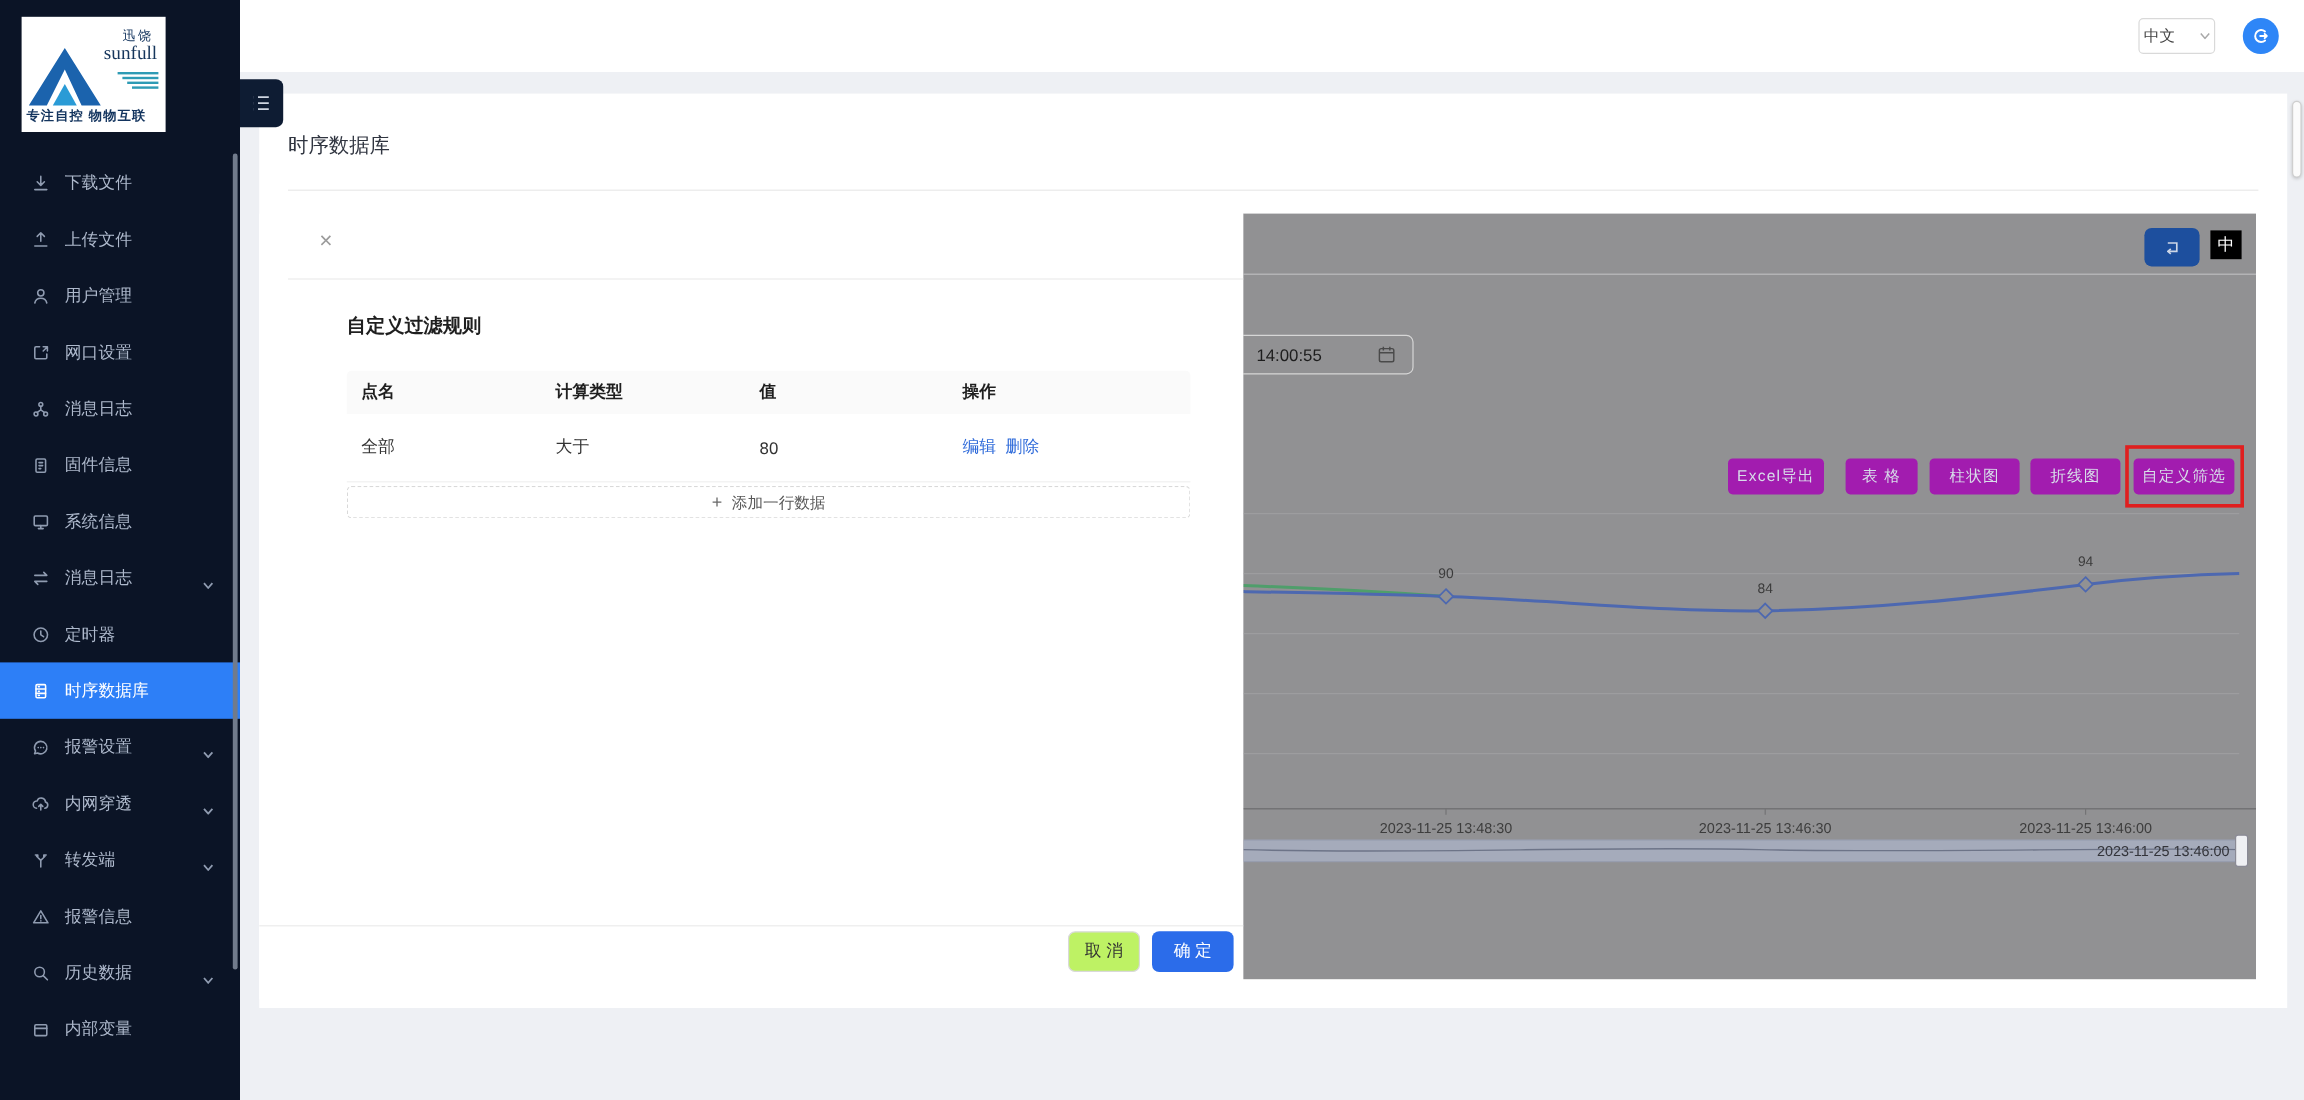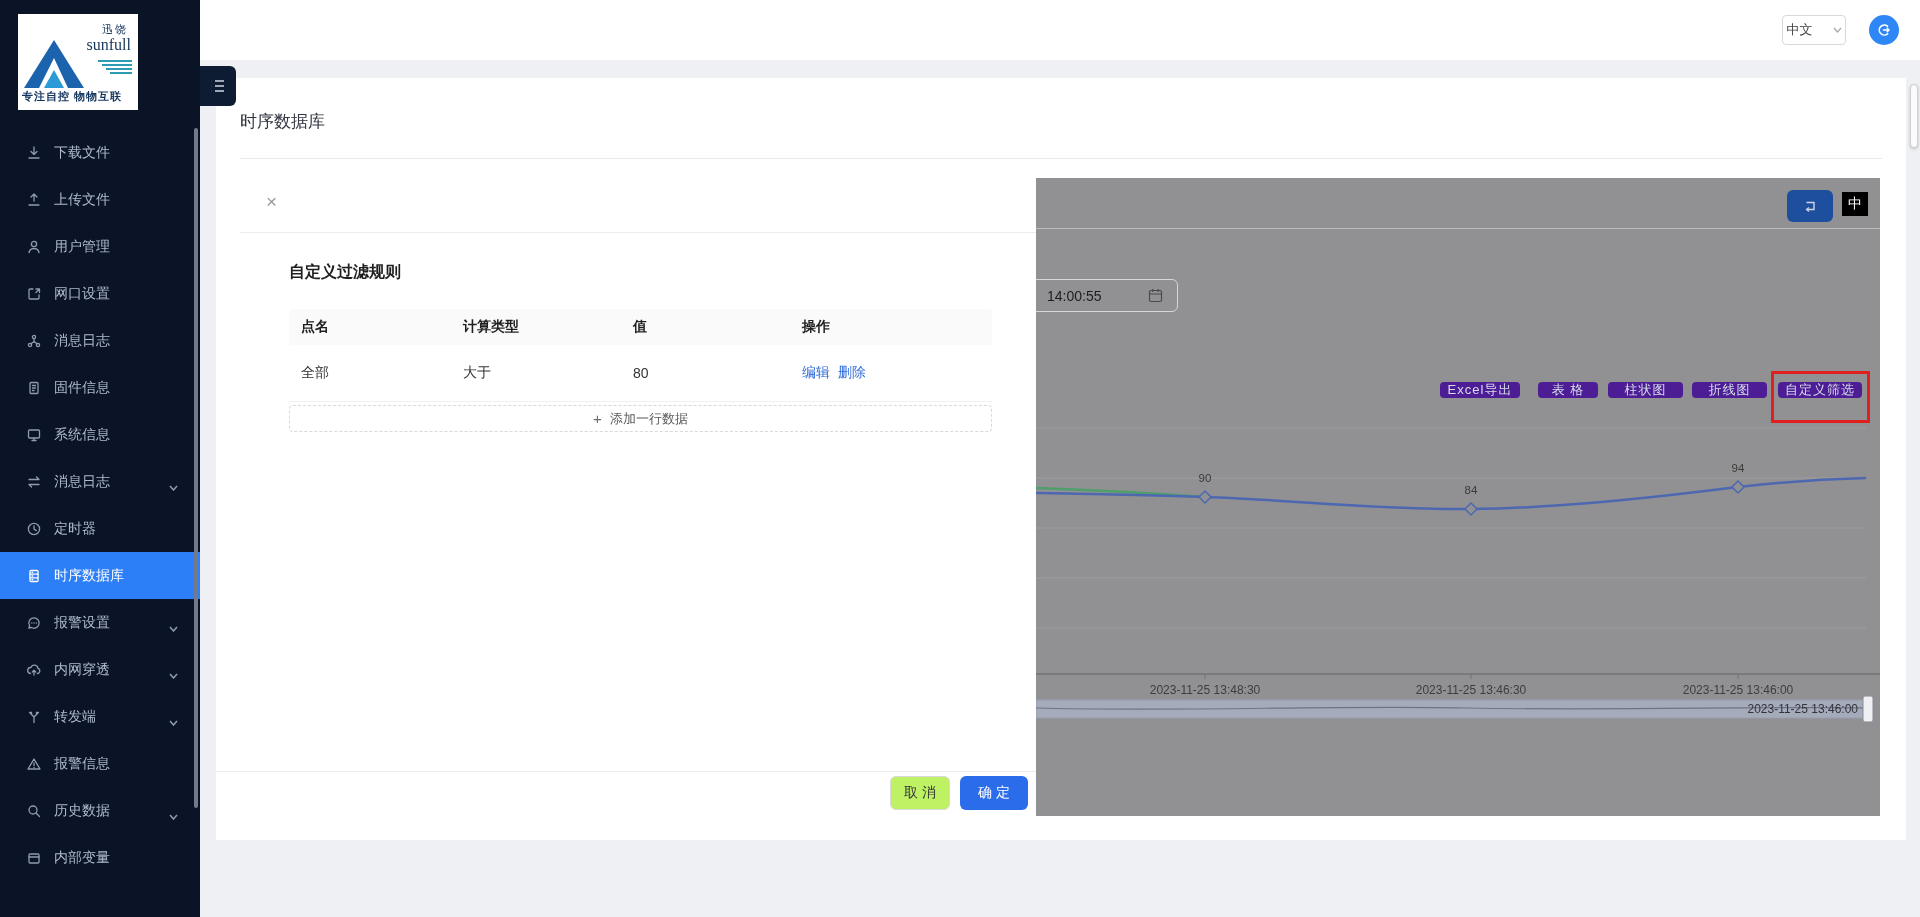--- a/index.html
+++ b/index.html
@@ -42,21 +42,21 @@
   #panel-line { position:absolute; left:0; top:50px; width:844px; height:1px; background:#bcbcbe; }
   #btn-return { position:absolute; left:751px; top:12px; width:46px; height:32px; background:#1d4f9e; border-radius:6px;
                 display:flex; align-items:center; justify-content:center; cursor:pointer; }
   #btn-cn { position:absolute; left:806px; top:14px; width:26px; height:24px; background:#000000; color:#ffffff;
             font-size:14px; display:flex; align-items:center; justify-content:center; cursor:pointer; }
   #date-input { position:absolute; left:-8px; top:101px; width:150px; height:33px; border:1px solid #d6d6d6; border-radius:6px;
                 display:flex; align-items:center; color:#1d1d1d; font-size:14px; cursor:text; }
   #date-input .val { margin-left:18px; }
   #cal-icon { position:absolute; right:14px; top:8px; width:15px; height:15px; color:#4a4a4a; }
   #cal-icon svg { width:15px; height:15px; stroke:currentColor; fill:none; stroke-width:1.2; }
-  .pbtn { position:absolute; top:204px; height:16px; background:#4c1d95; color:#d7dde9; border:none; border-radius:4px;
+  .pbtn { position:absolute; top:204px; height:30px; background:#a21caf; color:#d7dde9; border:none; border-radius:4px;
           font-size:13px; letter-spacing:1px; display:flex; align-items:center; justify-content:center; cursor:pointer;
           font-family:"Liberation Sans", sans-serif; }
   #red-box { position:absolute; left:735px; top:193px; width:99px; height:52px; border:3px solid #e01f1f; }
 
   
   #modal { position:absolute; left:216px; top:178px; width:820px; height:655px; background:#ffffff; z-index:20; }
   #modal-close { position:absolute; left:50px; top:14px; font-size:19px; color:#9b9b9b; cursor:pointer; line-height:1; }
   #modal-header-divider { position:absolute; left:24px; top:54px; width:796px; height:1px; background:#ececec; }
   #modal-title { position:absolute; left:73px; top:84px; font-size:16px; font-weight:bold; color:#1f1f1f; }
   #ftable { position:absolute; left:73px; top:131px; width:703px; }

